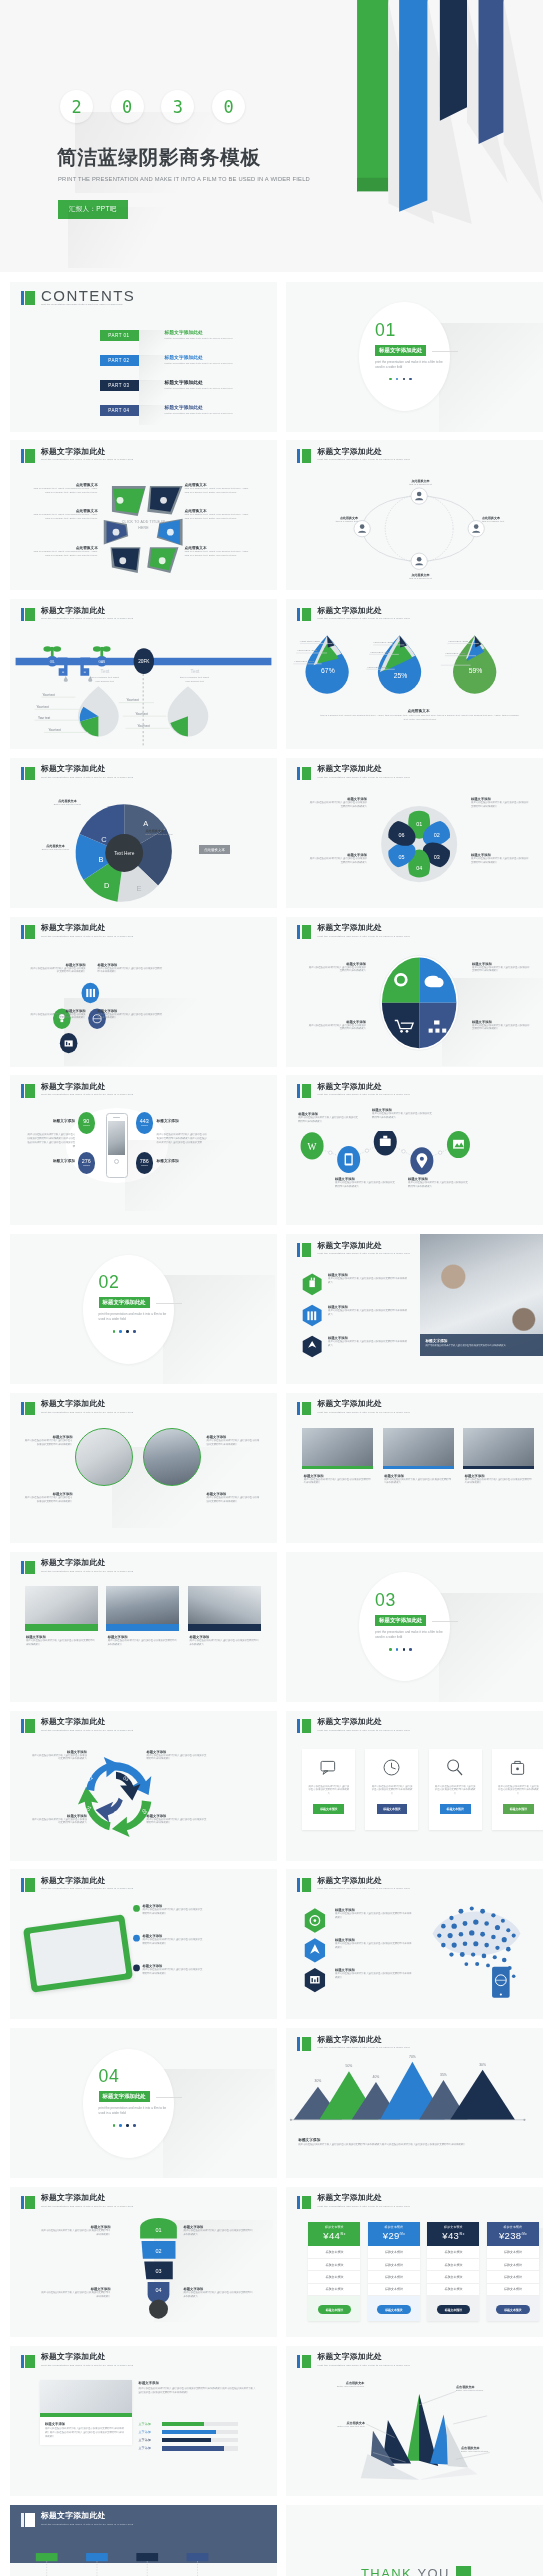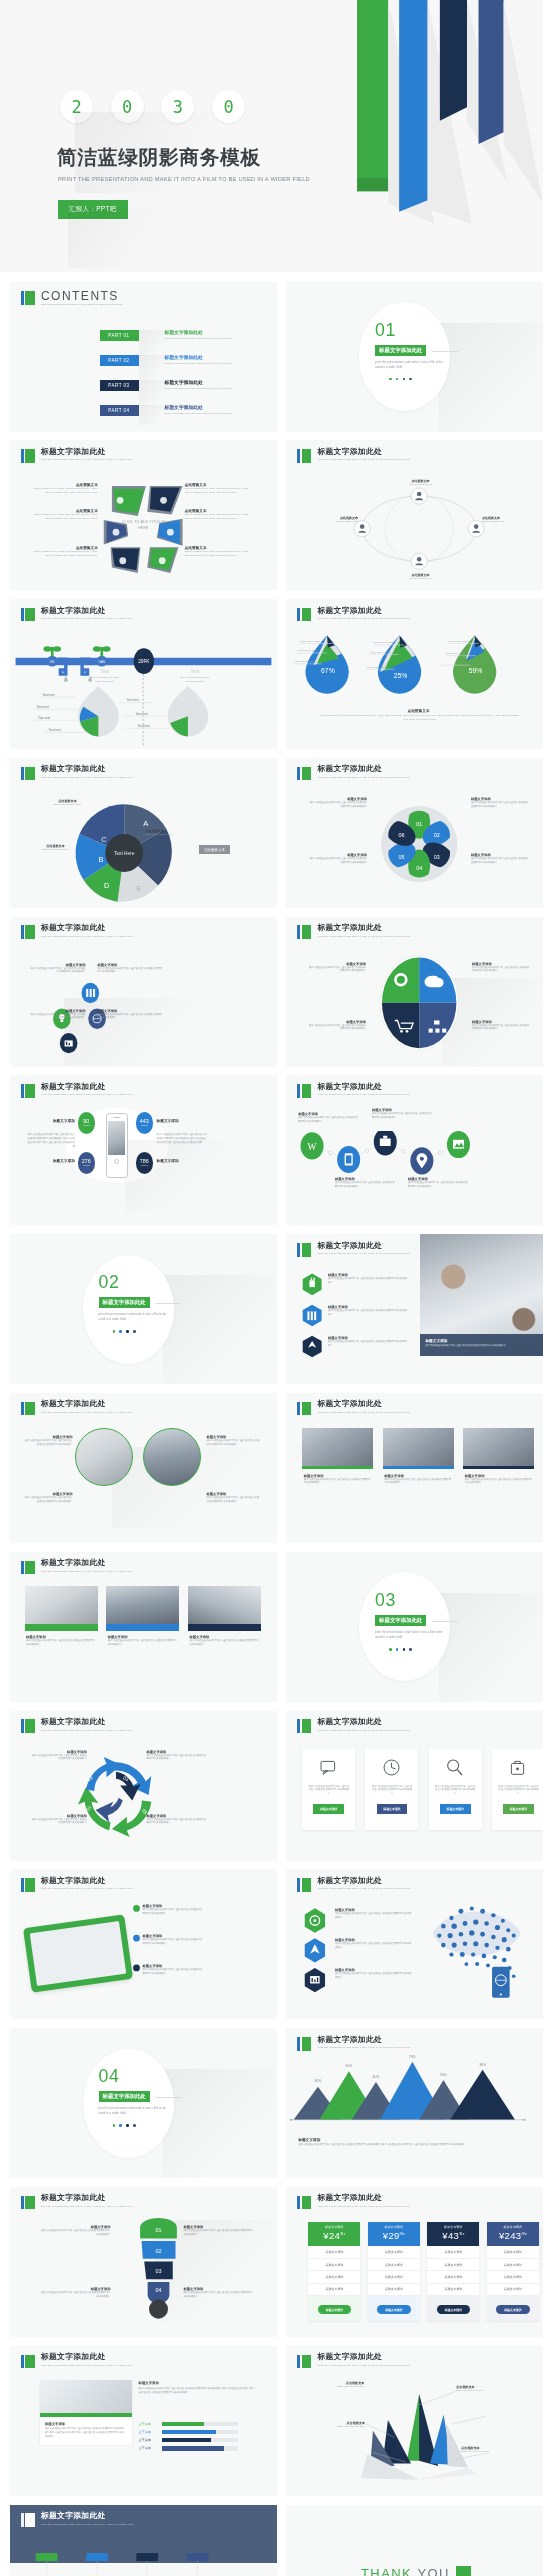--- a/index.html
+++ b/index.html
@@ -58,21 +58,21 @@
   }
   .cv-title { position:absolute; left:57px; top:144px; font-size:19.7px; font-weight:bold; color:#3b4045; letter-spacing:0.7px; }
   .cv-sub { position:absolute; left:58px; top:175px; width:285px; font-size:5.8px; color:#83898e; line-height:8.8px; letter-spacing:0.2px; }
   .cv-btn {
     position:absolute; left:58px; top:200px; background:#3cab45; color:#fff;
     font-size:6.5px; padding:4.8px 11px; letter-spacing:0.3px;
   }
 
   
   .cont-head { position:absolute; left:11px; top:9.5px; display:flex; }
-  .cont-head .t1 { font-size:12px; color:#4b5256; letter-spacing:1.5px; line-height:10.2px; font-weight:300;}
+  .cont-head .t1 { font-size:15px; color:#4b5256; letter-spacing:1.5px; line-height:10.2px; font-weight:300;}
   .cont-head .t2 { font-size:2.4px; color:#9aa0a4; margin-top:2px; letter-spacing:0.1px;}
   .cont-divider { position:absolute; left:139px; top:8.1px; width:0.7px; height:133px; background:linear-gradient(#ededed,#f0f0f0);}
   .part-row { position:absolute; display:flex; align-items:flex-start; }
   .part-chip {
     width:39px; height:11px; color:#fff; font-size:4.5px; letter-spacing:0.5px;
     display:flex; align-items:center; justify-content:center; position:relative;
   }
   .part-text { margin-left:26px; width:88px; }
   .part-text .h { font-size:4.8px; font-weight:bold; line-height:6.1px; }
   .part-text .p { font-size:2.2px; color:#a4a9ad; margin-top:1.7px; }
@@ -1176,21 +1176,21 @@
           <div class="tx">
         <div class="t1">标题文字添加此处</div>
         <div class="t2">print the presentation and make it into a film to be used in a wider field</div>
           </div>
         </div>
       <div class="lshadow" style="left:224px;top:41px;width:48px;height:95px;background:linear-gradient(135deg,rgba(0,0,0,.05),rgba(0,0,0,0) 65%);"></div>
       <div class="price-wrap">
         <div class="pcard">
           <div class="ph" style="background:#3cab45">
             <div class="lbl">标题文本预设</div>
-            <div class="amt"><span>¥</span><span>24</span><sup>/Mo</sup></div>
+            <div class="amt"><span>¥</span><span>44</span><sup>/Mo</sup></div>
           </div>
           <div class="row">标题文本预设</div>
           <div class="row">标题文本预设</div>
           <div class="row">标题文本预设</div>
           <div class="row">标题文本预设</div>
           <div class="foot" style="background:#eff8f0"><span class="btn" style="background:#3cab45">标题文本预设</span></div>
         </div>
         <div class="pcard">
           <div class="ph" style="background:#2b7fd0">
             <div class="lbl">标题文本预设</div>
@@ -1209,21 +1209,21 @@
           </div>
           <div class="row">标题文本预设</div>
           <div class="row">标题文本预设</div>
           <div class="row">标题文本预设</div>
           <div class="row">标题文本预设</div>
           <div class="foot" style="background:#f0f1f3"><span class="btn" style="background:#1b2f4e">标题文本预设</span></div>
         </div>
         <div class="pcard">
           <div class="ph" style="background:#39558c">
             <div class="lbl">标题文本预设</div>
-            <div class="amt"><span>¥</span><span>243</span><sup>/Mo</sup></div>
+            <div class="amt"><span>¥</span><span>238</span><sup>/Mo</sup></div>
           </div>
           <div class="row">标题文本预设</div>
           <div class="row">标题文本预设</div>
           <div class="row">标题文本预设</div>
           <div class="row">标题文本预设</div>
           <div class="foot" style="background:#f0f2f5"><span class="btn" style="background:#39558c">标题文本预设</span></div>
         </div>
       </div>
     </div>
 

